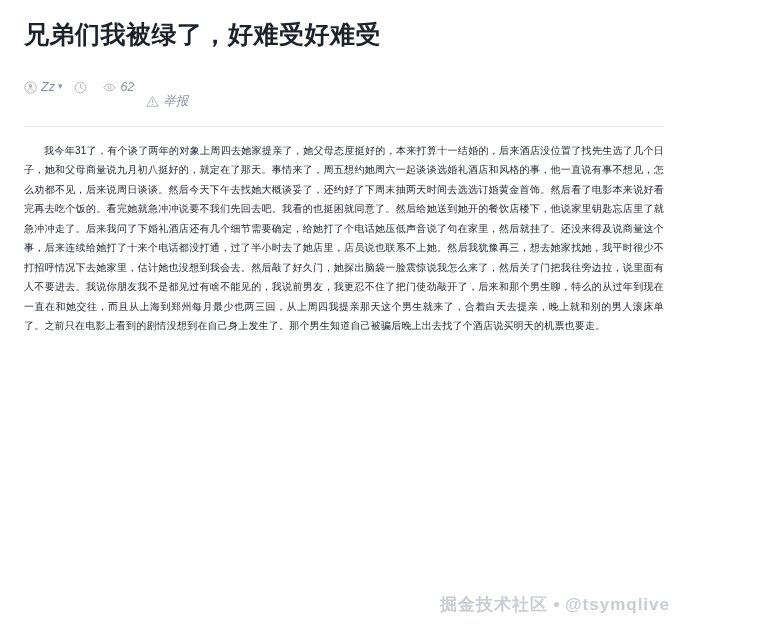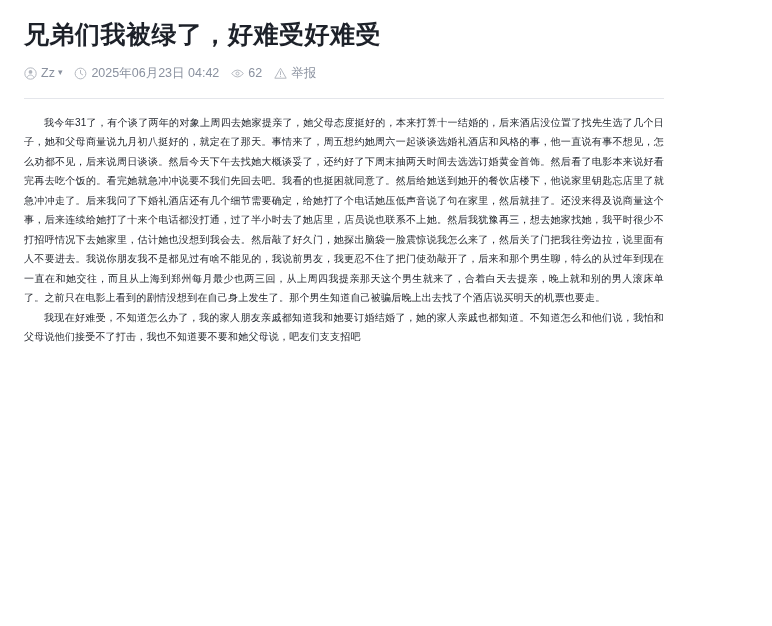--- a/index.html
+++ b/index.html
@@ -31,20 +31,21 @@
     margin: 0 0 14px 0;
     padding: 0;
   }
   .meta-bar {
     display: flex;
     align-items: center;
     font-size: 12.5px;
     color: #8a919f;
     margin-bottom: 16px;
     gap: 0px;
+    font-style: italic;
   }
   .meta-item {
     display: inline-flex;
     align-items: center;
     white-space: nowrap;
   }
   .meta-sep {
     display: inline-block;
     width: 12px;
   }
@@ -67,20 +68,21 @@
   .caret-down {
     display: inline-block;
     margin-left: 3px;
     font-size: 9px;
     color: #8a919f;
     transform: translateY(-1px);
   }
   .report-link {
     color: #8a919f;
     cursor: pointer;
+    margin-top: 28px;
   }
   .divider {
     height: 1px;
     background: #e4e6eb;
     width: 100%;
     margin: 0 0 14px 0;
   }
   .article-body {
     font-size: 10px;
     line-height: 1.95;
@@ -135,21 +137,20 @@
 
     <span class="meta-sep"></span>
 
     <span class="meta-item">
       <span class="meta-icon">
         <svg viewBox="0 0 16 16" aria-hidden="true">
           <circle cx="8" cy="8" r="6.6" fill="none" stroke="#b2b6be" stroke-width="1.2"></circle>
           <path d="M8 4.2V8l2.6 1.6" fill="none" stroke="#b2b6be" stroke-width="1.2" stroke-linecap="round"></path>
         </svg>
       </span>
-      <span>2025年06月23日 04:42</span>
     </span>
 
     <span class="meta-sep"></span>
 
     <span class="meta-item">
       <span class="meta-icon">
         <svg viewBox="0 0 16 16" aria-hidden="true">
           <path d="M1 8s2.6-4.2 7-4.2S15 8 15 8s-2.6 4.2-7 4.2S1 8 1 8z" fill="none" stroke="#b2b6be" stroke-width="1.2"></path>
           <circle cx="8" cy="8" r="1.9" fill="none" stroke="#b2b6be" stroke-width="1.2"></circle>
         </svg>
@@ -169,17 +170,19 @@
       </span>
       <span>举报</span>
     </span>
 
   </div>
 
   <div class="divider"></div>
 
   <div class="article-body">
     <p>我今年31了，有个谈了两年的对象上周四去她家提亲了，她父母态度挺好的，本来打算十一结婚的，后来酒店没位置了找先生选了几个日子，她和父母商量说九月初八挺好的，就定在了那天。事情来了，周五想约她周六一起谈谈选婚礼酒店和风格的事，他一直说有事不想见，怎么劝都不见，后来说周日谈谈。然后今天下午去找她大概谈妥了，还约好了下周末抽两天时间去选选订婚黄金首饰。然后看了电影本来说好看完再去吃个饭的。看完她就急冲冲说要不我们先回去吧。我看的也挺困就同意了。然后给她送到她开的餐饮店楼下，他说家里钥匙忘店里了就急冲冲走了。后来我问了下婚礼酒店还有几个细节需要确定，给她打了个电话她压低声音说了句在家里，然后就挂了。还没来得及说商量这个事，后来连续给她打了十来个电话都没打通，过了半小时去了她店里，店员说也联系不上她。然后我犹豫再三，想去她家找她，我平时很少不打招呼情况下去她家里，估计她也没想到我会去。然后敲了好久门，她探出脑袋一脸震惊说我怎么来了，然后关了门把我往旁边拉，说里面有人不要进去。我说你朋友我不是都见过有啥不能见的，我说前男友，我更忍不住了把门使劲敲开了，后来和那个男生聊，特么的从过年到现在一直在和她交往，而且从上海到郑州每月最少也两三回，从上周四我提亲那天这个男生就来了，合着白天去提亲，晚上就和别的男人滚床单了。之前只在电影上看到的剧情没想到在自己身上发生了。那个男生知道自己被骗后晚上出去找了个酒店说买明天的机票也要走。</p>
-    <p>我现在好难受，不知道怎么办了，我的家人朋友亲戚都知道我和她要订婚结婚了，她的家人亲戚也都知道。不知道怎么和他们说，我怕和父母说他们接受不了打击，我也不知道要不要和她父母说，吧友们支支招吧</p>
   </div>
 
+  <div class="watermark">
+    <span>掘金技术社区</span><span class="wm-dot"></span><span>@tsymqlive</span>
+  </div>
 
 </div>
 
 </body></html>

